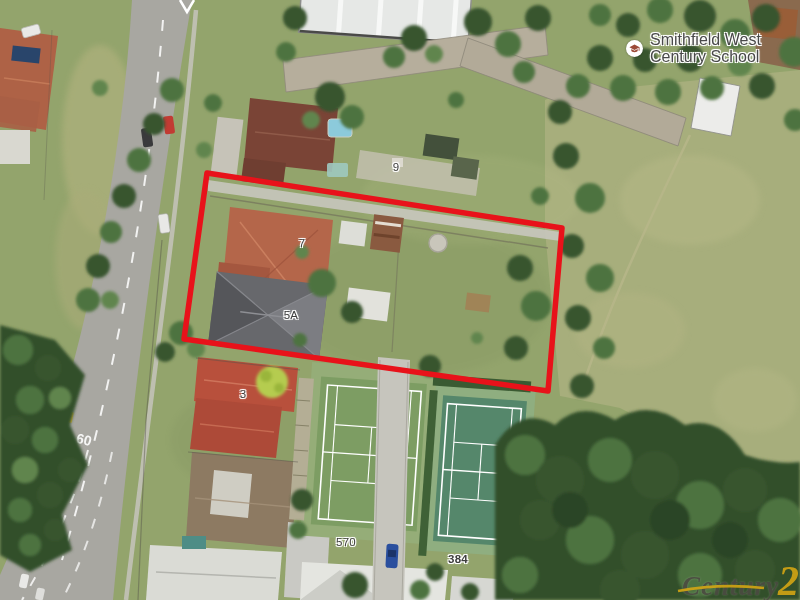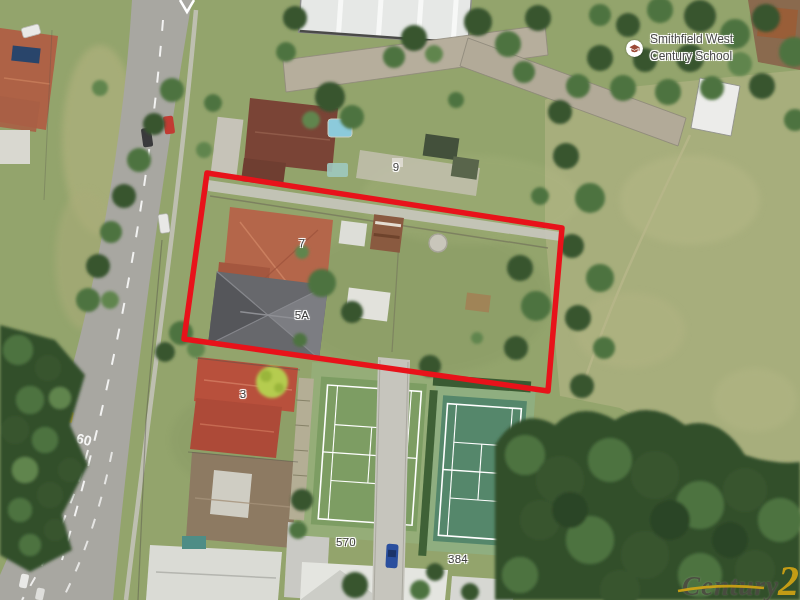--- a/index.html
+++ b/index.html
@@ -12,21 +12,21 @@
     position:absolute;transform:translate(-50%,-50%);
     font-size:11.5px;font-weight:400;color:#3d3d3d;letter-spacing:.2px;white-space:nowrap;
     text-shadow:-1px -1px 0 #fff,1px -1px 0 #fff,-1px 1px 0 #fff,1px 1px 0 #fff,0 0 3px #fff;
   }
   .school-label{position:absolute;left:626px;top:31px;display:flex;align-items:center;gap:7px;}
   .school-icon{
     width:17px;height:17px;border-radius:50%;background:#fff;flex:0 0 auto;
     box-shadow:0 0 2px rgba(0,0,0,.4);display:flex;align-items:center;justify-content:center;
   }
   .school-text{
-    font-size:12px;line-height:17px;color:#494949;
+    font-size:16px;line-height:17px;color:#494949;
     text-shadow:-1px -1px 0 #fff,1px -1px 0 #fff,-1px 1px 0 #fff,1px 1px 0 #fff,0 0 3px #fff;
   }
   .watermark{
     position:absolute;right:-20px;bottom:-2px;display:flex;align-items:baseline;
     opacity:.88;pointer-events:none;
   }
   .wm-century{
     font-family:"Liberation Serif",serif;font-style:italic;font-weight:700;
     font-size:27px;color:#4c4b42;letter-spacing:1px;text-shadow:0 0 2px rgba(255,255,255,.25);
   }
@@ -352,24 +352,24 @@
     </svg>
   </span>
   <span class="school-text">
     <span>Smithfield West</span><br>
     <span>Century School</span>
   </span>
 </div>
 
 <div class="map-label" style="left:396px;top:167px;">9</div>
 <div class="map-label" style="left:302px;top:243px;">7</div>
-<div class="map-label" style="left:302px;top:315px;">5A</div>
+<div class="map-label" style="left:291px;top:315px;">5A</div>
 <div class="map-label" style="left:243px;top:394px;">3</div>
 <div class="map-label" style="left:346px;top:542px;">570</div>
-<div class="map-label" style="left:458px;top:559px;">384</div>
+<div class="map-label" style="left:458px;top:559px;font-weight:bold;">384</div>
 
 <div class="watermark">
   <svg class="wm-swoosh" width="92" height="14" viewBox="0 0 92 14">
     <path d="M2,11 Q44,3 88,8" stroke="#d8a713" stroke-width="2.6" fill="none"></path>
   </svg>
   <span class="wm-century">Century</span>
   <span class="wm-21">21</span>
 </div>
 
 </div>

